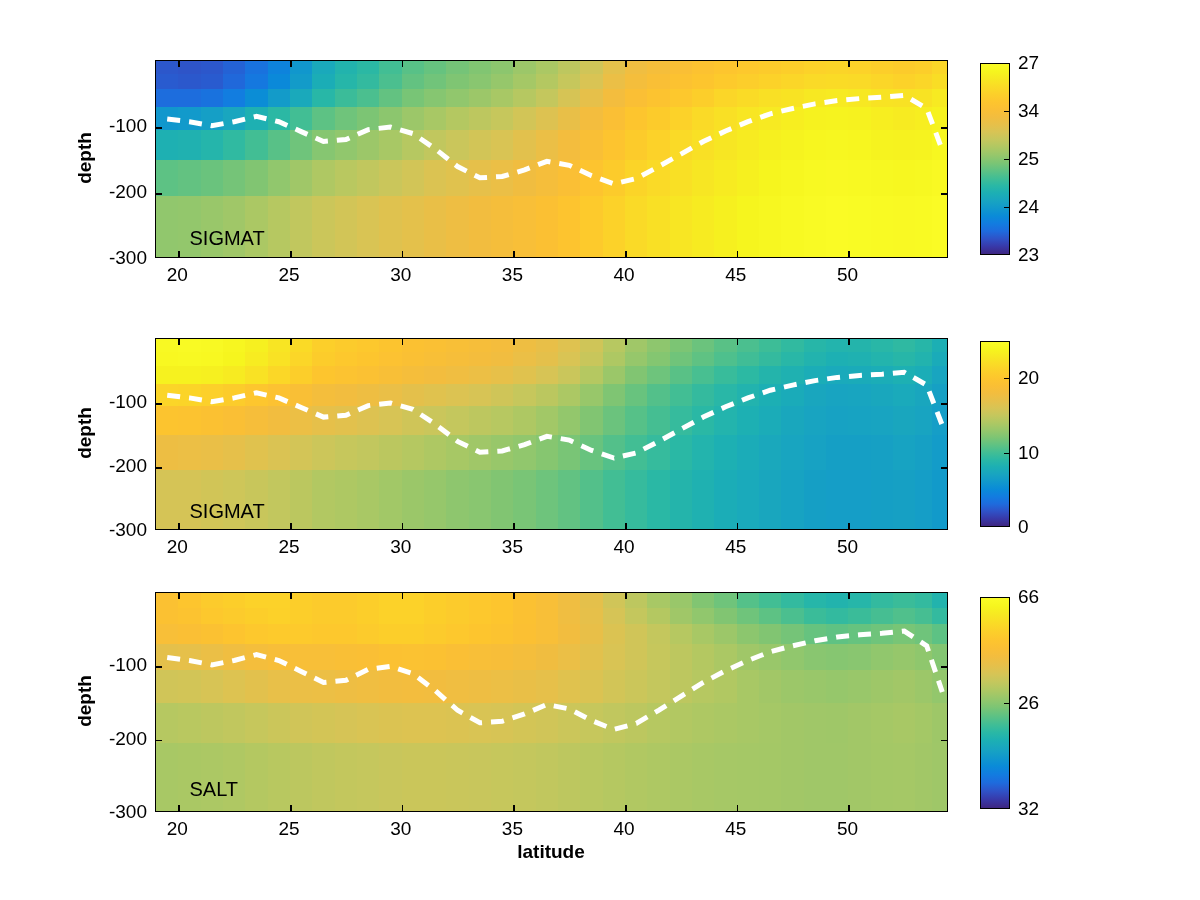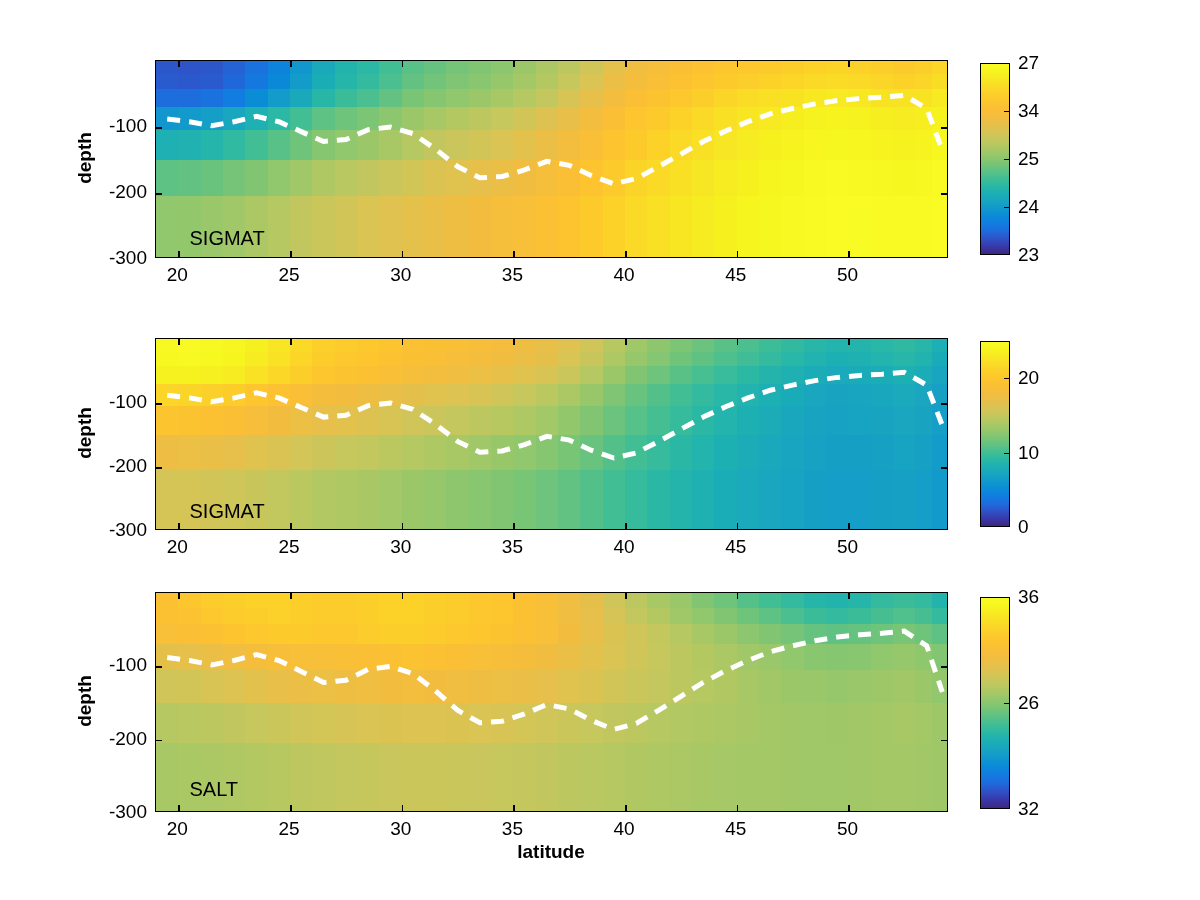--- a/index.html
+++ b/index.html
@@ -1156,18 +1156,18 @@
       <div class="ylab" style="right: 1053px; top: 665.333px;">-100</div>
       <div class="ylab" style="right: 1053px; top: 738.667px;">-200</div>
       <div class="ylab" style="right: 1053px; top: 812px;">-300</div>
       <div class="axname-y" style="left: 20px; top: 690px; width: 130px; text-align: center;">depth</div>
       <div class="cbar" style="left: 980px; top: 597px; width: 30px; height: 212px;">
         <div class="cbfill" style="background: linear-gradient(to top, rgb(62, 38, 130) 0%, rgb(56, 57, 169) 4%, rgb(47, 82, 199) 8%, rgb(30, 107, 221) 12%, rgb(18, 124, 224) 16%, rgb(10, 139, 216) 20%, rgb(17, 152, 204) 24%, rgb(24, 164, 193) 28%, rgb(28, 175, 180) 32%, rgb(42, 184, 165) 36%, rgb(66, 190, 148) 40%, rgb(95, 194, 131) 44%, rgb(124, 197, 116) 48%, rgb(150, 199, 107) 52%, rgb(174, 200, 99) 56%, rgb(196, 199, 93) 60%, rgb(215, 196, 85) 64%, rgb(230, 192, 74) 68%, rgb(242, 189, 63) 72%, rgb(250, 191, 53) 76%, rgb(253, 197, 46) 80%, rgb(252, 207, 42) 84%, rgb(250, 219, 38) 88%, rgb(247, 232, 34) 92%, rgb(246, 245, 30) 96%, rgb(250, 252, 38) 100%);"></div>
       </div>
       <div class="cblab" style="left: 1018px; top: 809px;">32</div>
       <div class="cblab" style="left: 1018px; top: 703px;">26</div>
       <div class="cbtick" style="left: 1004px; top: 703px;"></div>
-      <div class="cblab" style="left: 1018px; top: 597px;">36</div>
+      <div class="cblab" style="left: 1018px; top: 597px;">66</div>
     </div>
 
   <div class="axname-x" style="left:551px;top:841px;">latitude</div>
 
 </div>
 
 </body></html>

